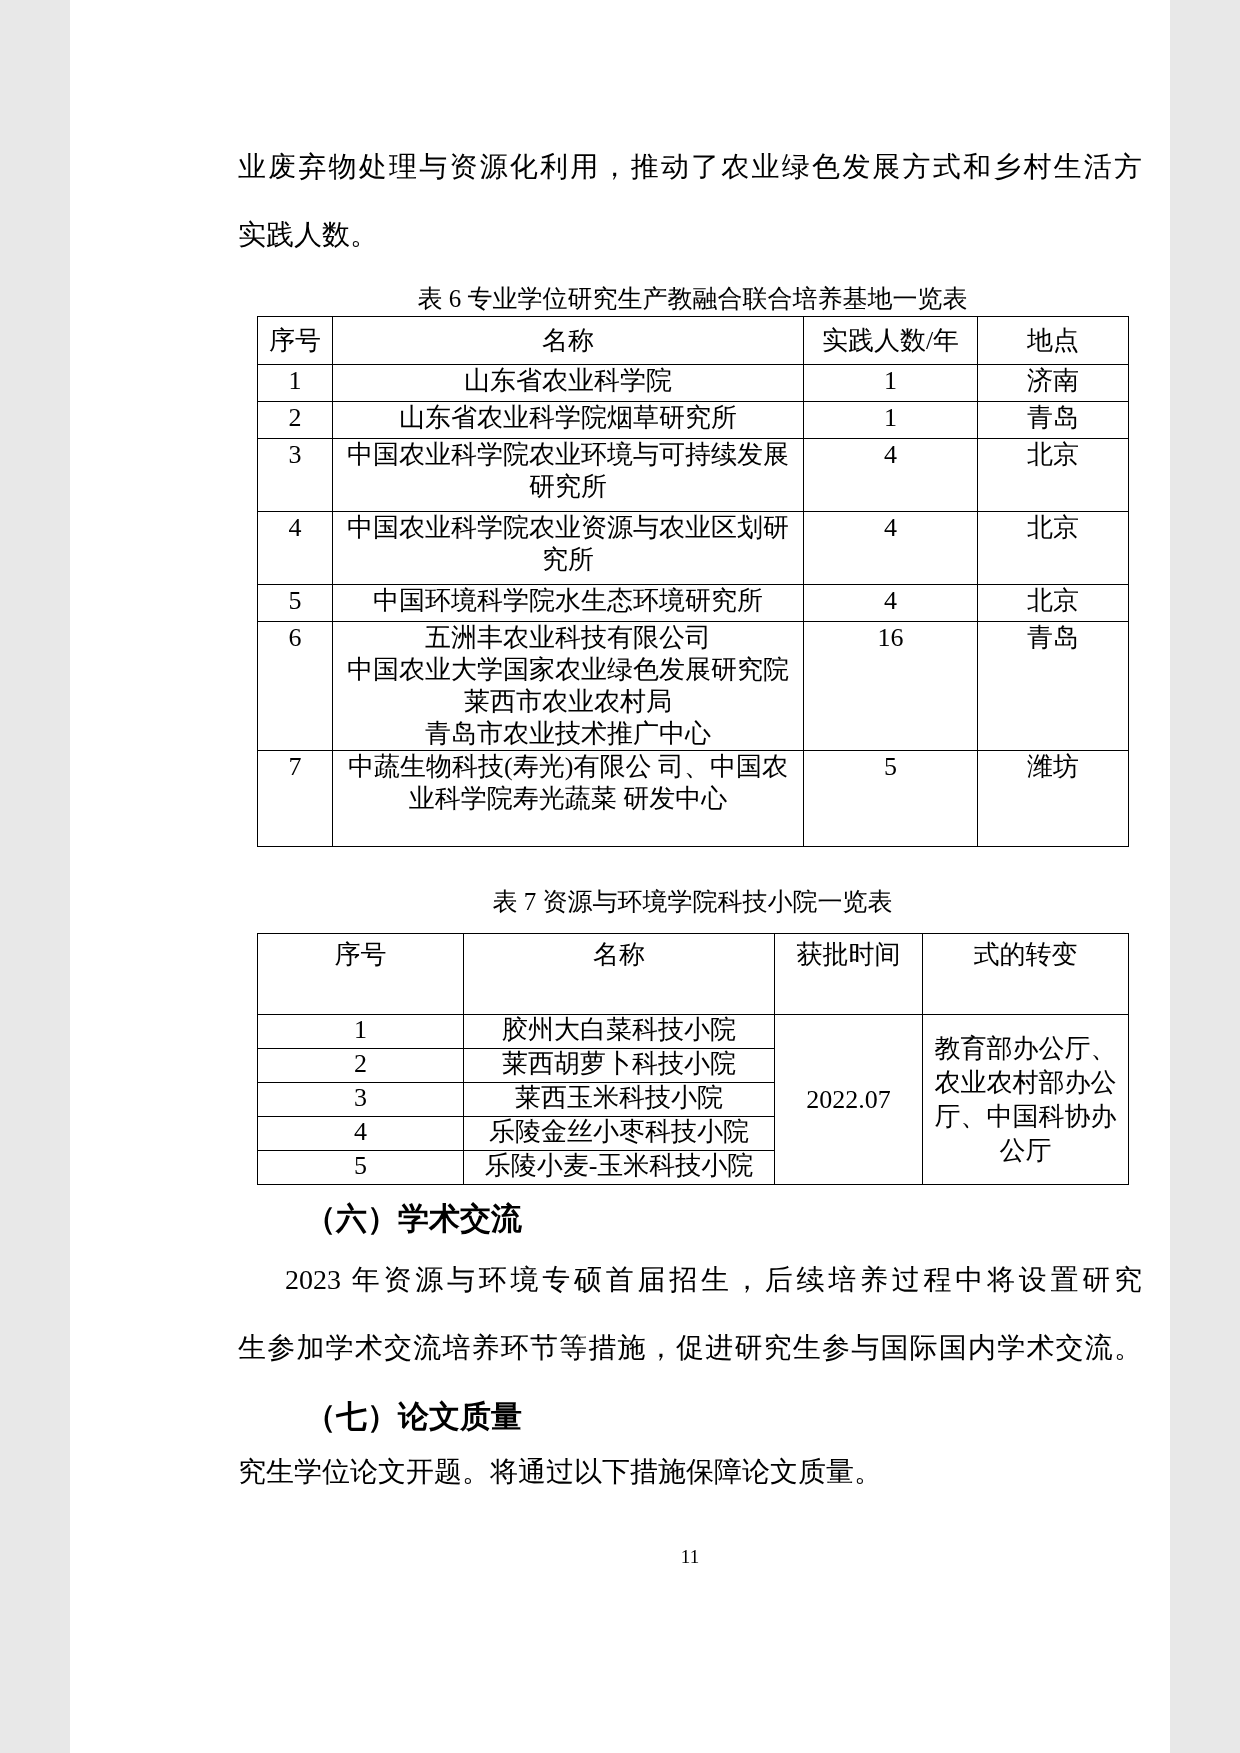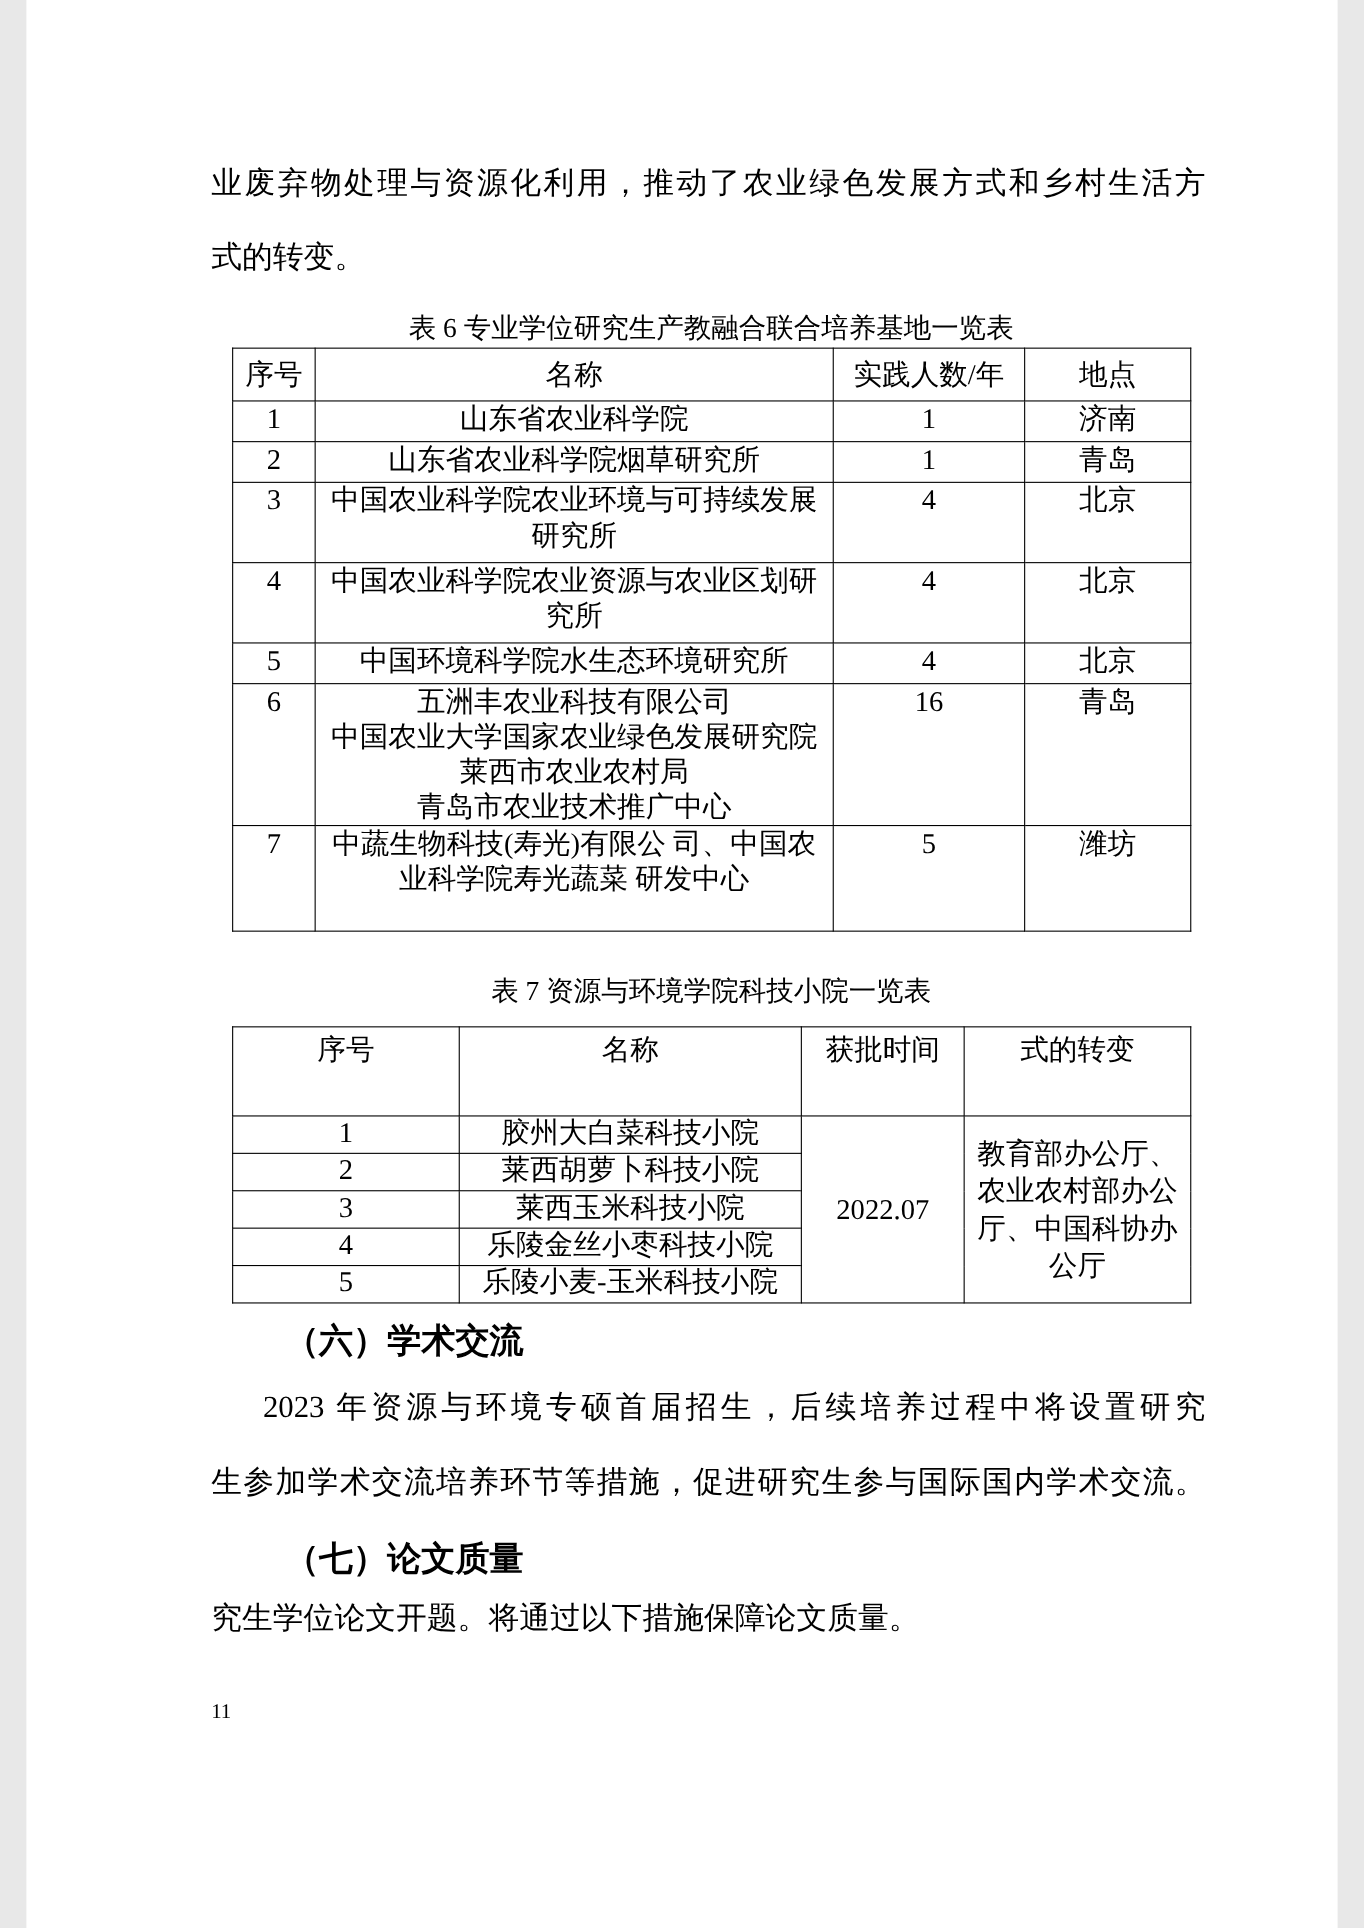--- a/index.html
+++ b/index.html
@@ -1,17 +1,17 @@
 <!DOCTYPE html>
 <html><head>
 <meta charset="utf-8">
 <style>
   html,body{margin:0;padding:0;background:#e8e8e8;}
   .page{
-    width:1192px;height:1753px;background:#ffffff;position:relative;
+    width:1100px;height:1753px;background:#ffffff;position:relative;
     font-family:"Liberation Serif","DejaVu Serif",serif;color:#000;
     margin:0 auto;overflow:hidden;
   }
   .content{position:absolute;left:168px;top:0;width:904px;padding-top:146px;}
   .body-line{
     font-size:28px;line-height:42px;margin:0 0 26px 0;
     text-align:justify;white-space:nowrap;
   }
   .body-line.jl{text-align:justify;text-align-last:justify;white-space:normal;}
   .body-line.indent{text-indent:47px;}
@@ -41,31 +41,31 @@
   .t7tbl .r34{height:34px;}
   .t7tbl td{line-height:30px;}
   .t7tbl td.merged{vertical-align:middle;line-height:34px;}
   .sec-heading{
     font-family:Liberation Sans, sans-serif;
     font-weight:700;font-size:31px;line-height:44px;
     margin:12px 0 18px 67px;
   }
   .sec-heading.h7{margin-bottom:12px;}
   .pagenum{
-    margin-top:52px;text-align:left;font-size:19px;line-height:24px;
+    margin-top:52px;text-align:center;font-size:19px;line-height:24px;
   }
 </style>
 </head>
 <body>
 
 <div class="page">
   <div class="content">
 
     <p class="body-line jl">业废弃物处理与资源化利用，推动了农业绿色发展方式和乡村生活方</p>
-    <p class="body-line">式的转变。</p>
+    <p class="body-line">实践人数。</p>
 
     <div class="caption">表 6  专业学位研究生产教融合联合培养基地一览表</div>
 
     <table class="t6">
       <colgroup>
         <col style="width:75px">
           <col style="width:471px">
           <col style="width:174px">
           <col style="width:151px">
       </colgroup>

